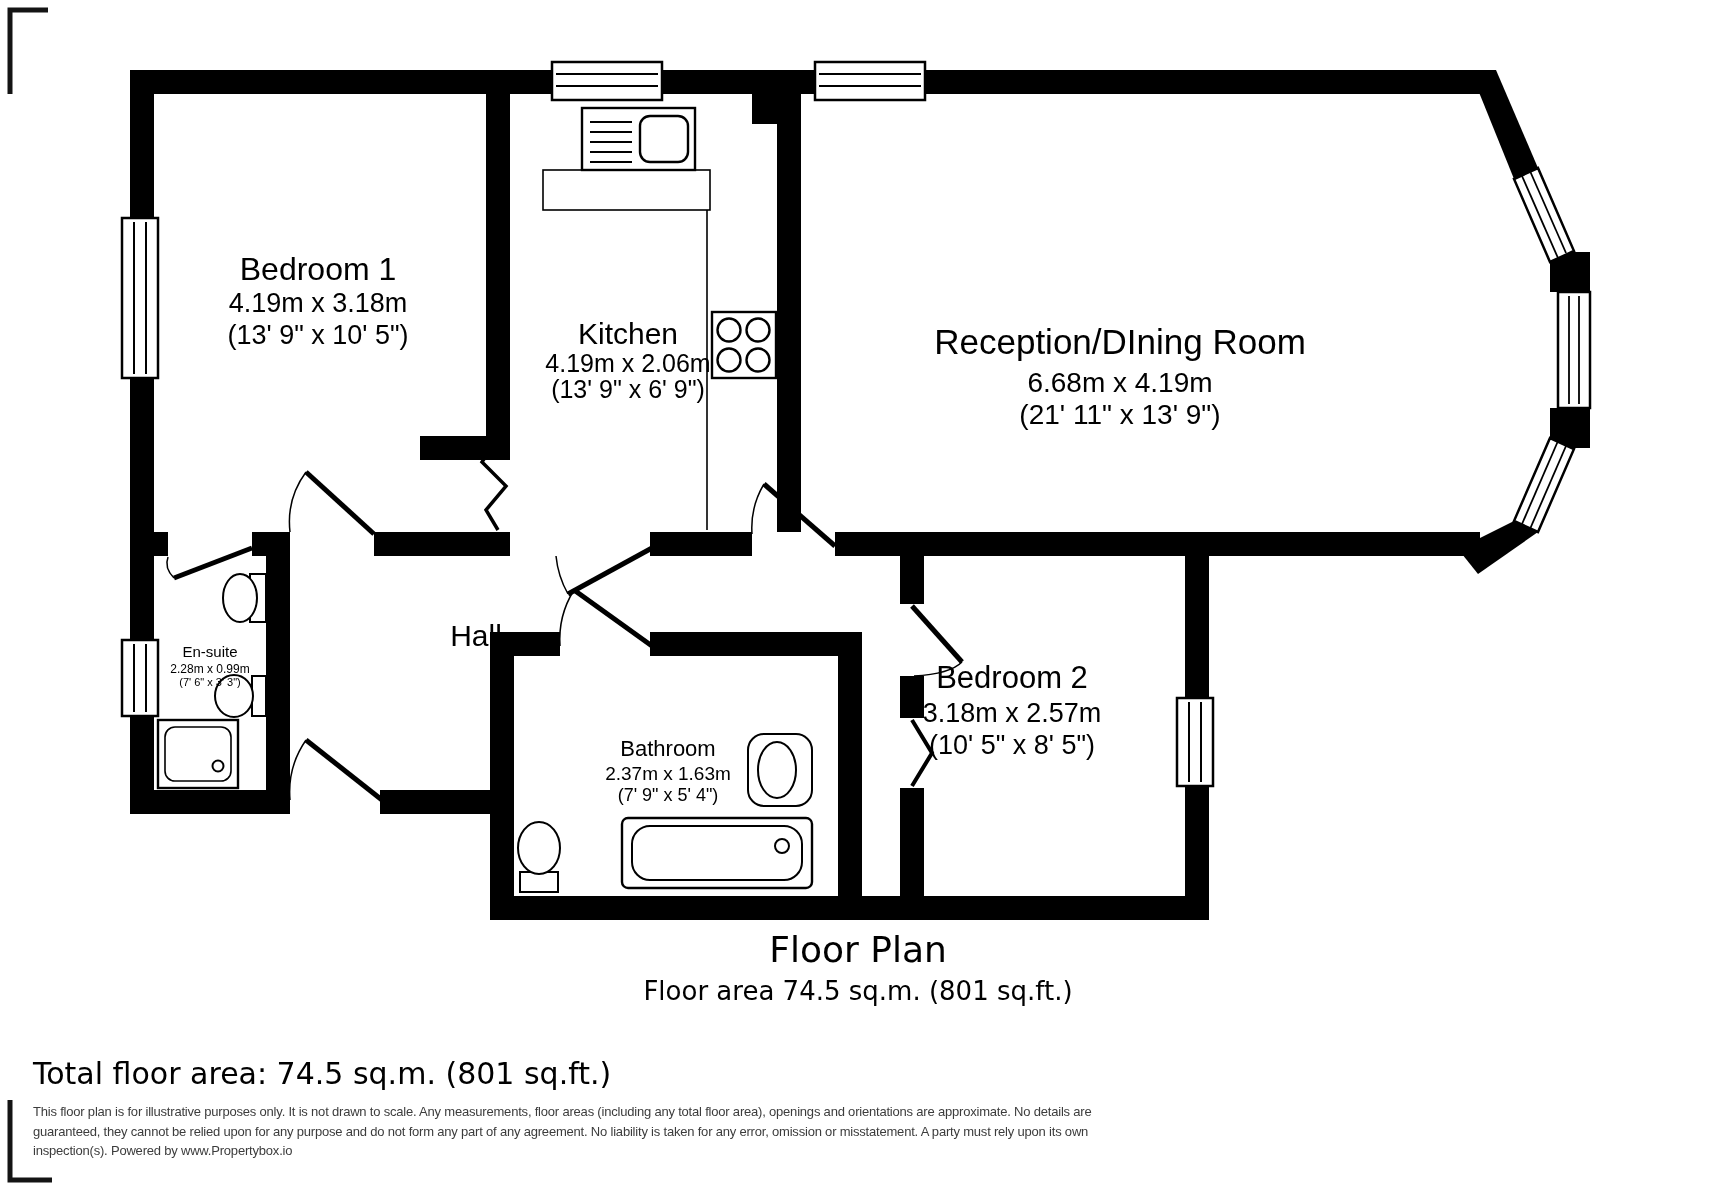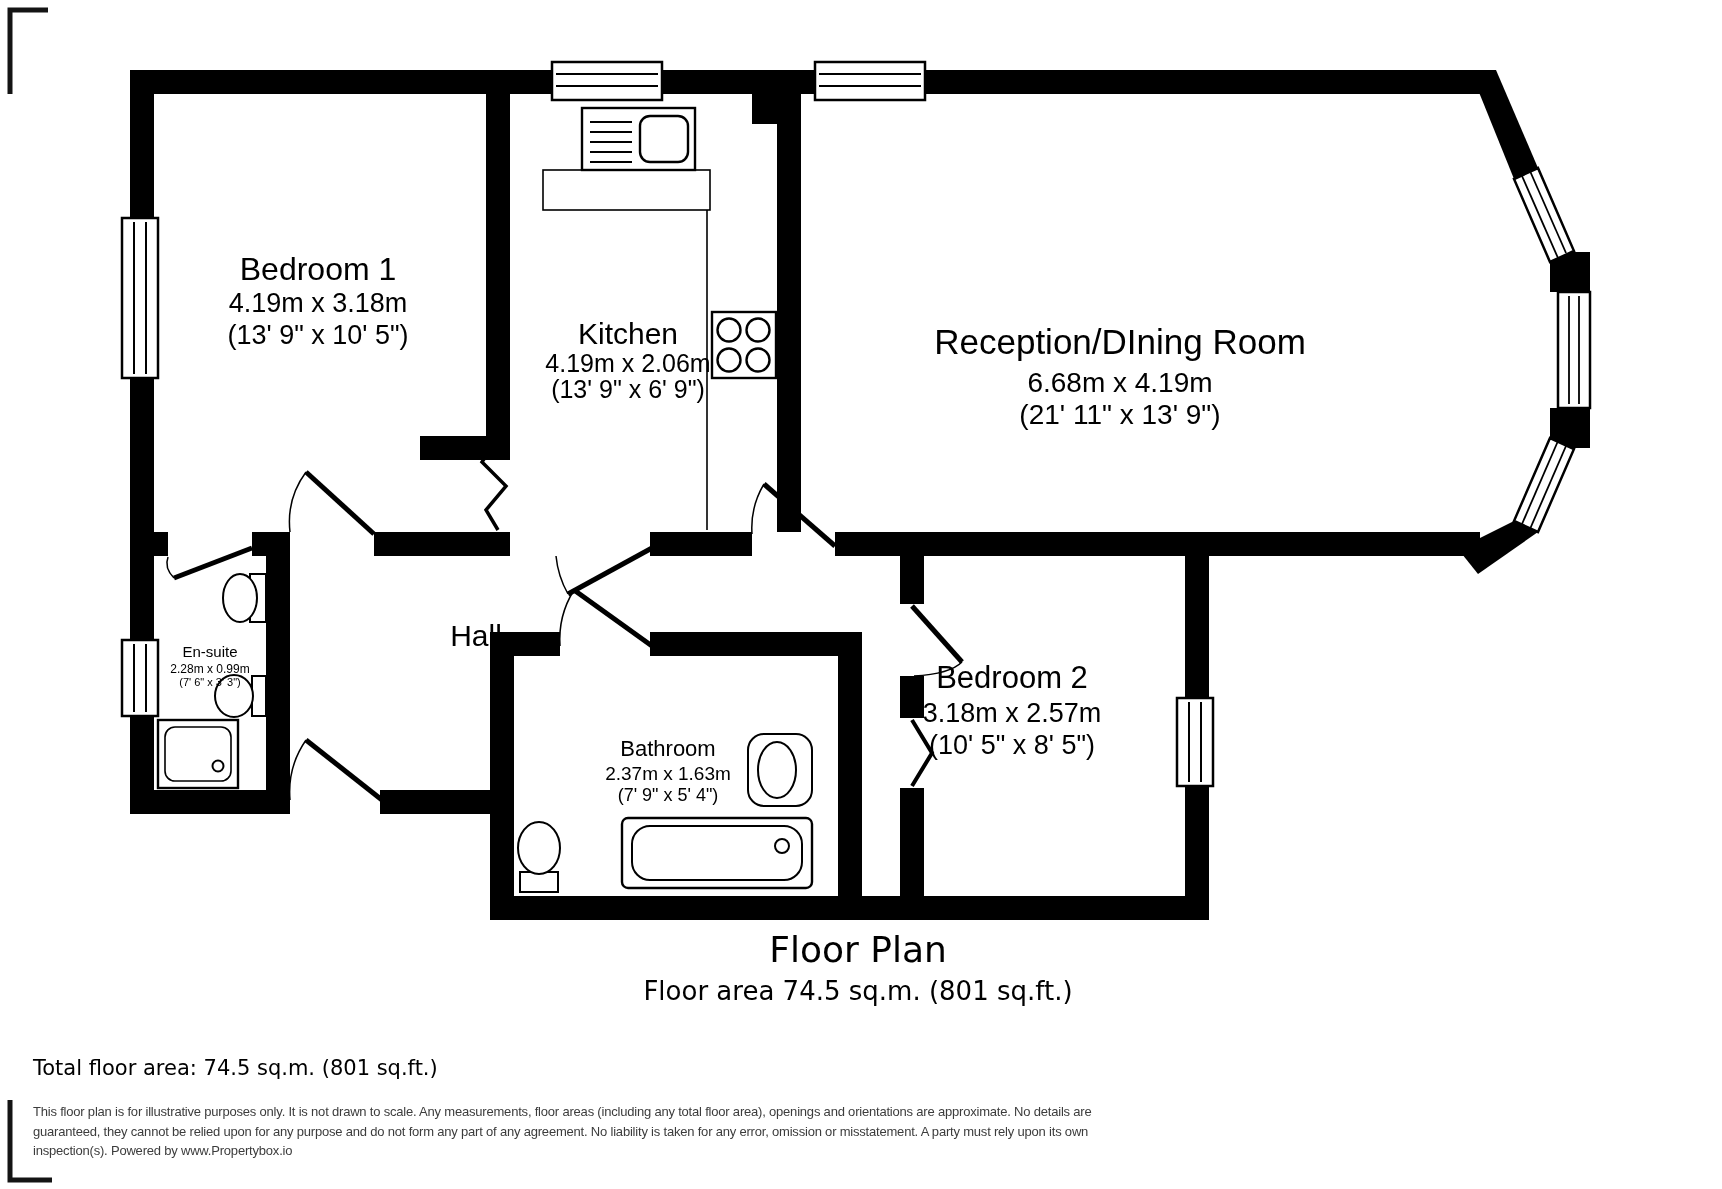--- a/index.html
+++ b/index.html
@@ -16,21 +16,21 @@
     width: 1722px;
     height: 933px;
     background: #ffffff;
   }
   svg { position: absolute; left: 0; top: 0; }
   .footer-total {
     position: absolute;
     left: 33px;
     top: 1056px;
     font-family: "DejaVu Sans", sans-serif;
-    font-size: 21px;
+    font-size: 30px;
     color: #000000;
     white-space: nowrap;
   }
   .footer-disclaimer {
     position: absolute;
     left: 33px;
     top: 1102px;
     width: 1105px;
     font-family: "Liberation Sans", sans-serif;
     font-size: 13px;

